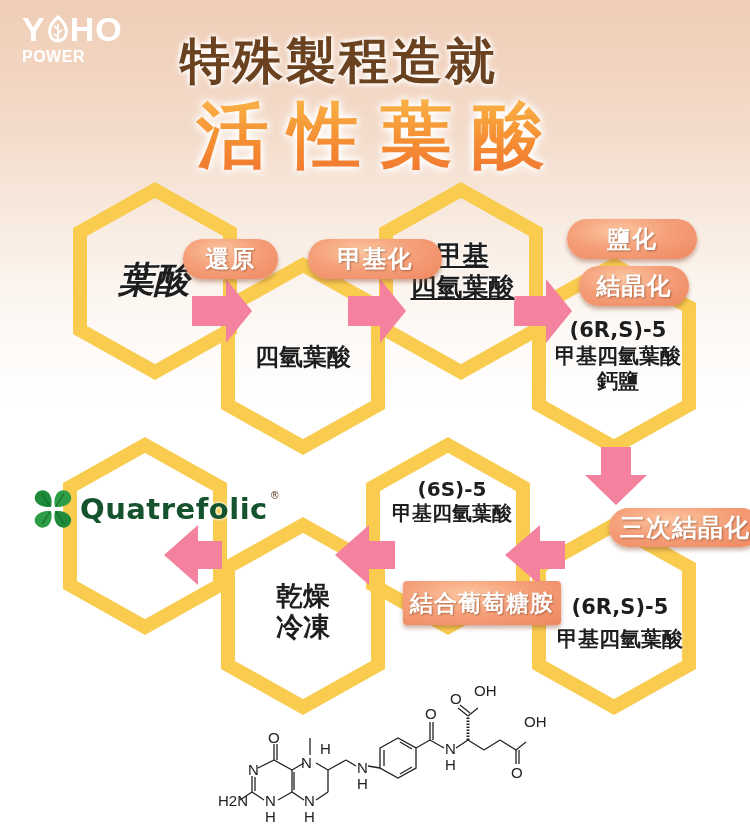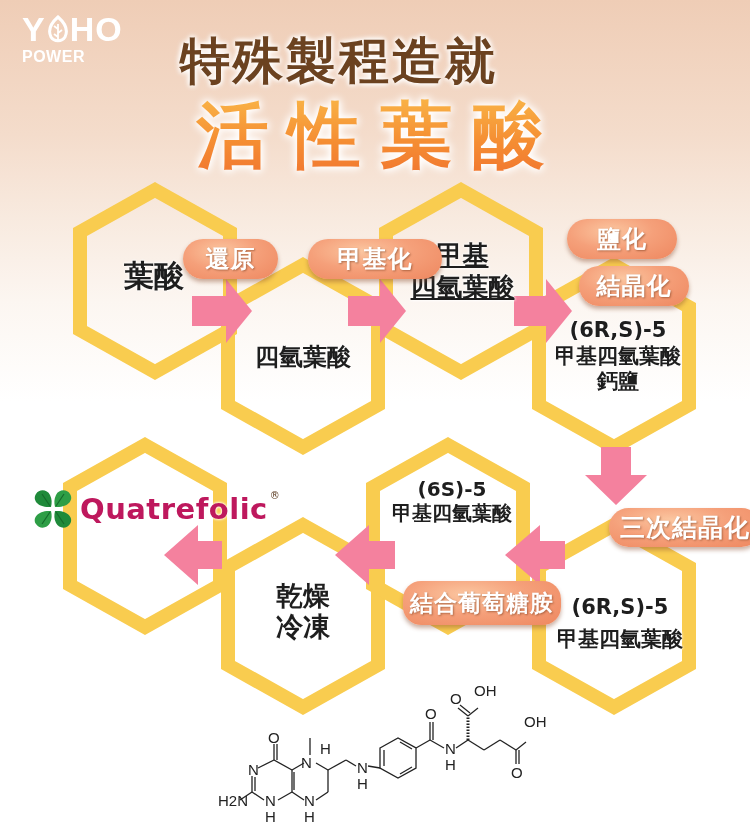--- a/index.html
+++ b/index.html
@@ -50,21 +50,21 @@
     color: #FFFFFF; font-weight: bold; font-size: 24px;
     display: flex; align-items: center; justify-content: center;
     text-shadow: 1px 1px 2px rgba(120, 60, 30, 0.55);
     letter-spacing: 1px;
   }
   .qf {
     position: absolute; left: 30px; top: 486px; display: flex; align-items: center;
   }
   .qf .word {
     font-family: "DejaVu Sans", sans-serif; font-weight: bold; font-size: 29px;
-    color: #be185d; letter-spacing: 0.5px; margin-left: 4px;
+    color: #14532d; letter-spacing: 0.5px; margin-left: 4px;
     text-shadow: 0 0 3px #fff, 0 0 3px #fff;
   }
   .qf .reg { font-size: 10px; color: #5a3a20; align-self: flex-start; margin-top: 4px; margin-left: 2px; }
   .chem-text { font-family: "Liberation Sans", sans-serif; font-size: 15px; fill: #222; }
 </style>
 </head>
 <body>
 
 <div class="logo">
   <div class="brand">
@@ -172,21 +172,21 @@
     <text class="chem-text" x="425" y="719">O</text>
     <text class="chem-text" x="445" y="754">N</text>
     <text class="chem-text" x="445" y="770">H</text>
     <text class="chem-text" x="450" y="704">O</text>
     <text class="chem-text" x="474" y="696">OH</text>
     <text class="chem-text" x="524" y="727">OH</text>
     <text class="chem-text" x="511" y="778">O</text>
   </g>
 </svg>
 
-<div class="label" style="left:104px; top:258px; width:100px; font-size:30px;">葉酸</div>
+<div class="label" style="left:104px; top:258px; width:100px; font-size:36px;font-style:italic;">葉酸</div>
 <div class="label" style="left:238px; top:343px; width:130px; font-size:24px;">
   <span>四氫葉酸</span>
 </div>
 <div class="label" style="left:405px; top:240px; width:115px; font-size:26px;text-decoration:underline;">
   <div>甲基</div>
   <div>四氫葉酸</div>
 </div>
 <div class="label" style="left:543px; top:318px; width:150px; font-size:21px;">
   <div>(6R,S)-5</div>
   <div>甲基四氫葉酸</div>
@@ -200,24 +200,24 @@
   <div>乾燥</div>
   <div>冷凍</div>
 </div>
 <div class="label" style="left:540px; top:592px; width:160px; font-size:21px; line-height:1.5;">
   <div>(6R,S)-5</div>
   <div>甲基四氫葉酸</div>
 </div>
 
 <div class="pill" style="left:183px; top:239px; width:95px;">還原</div>
 <div class="pill" style="left:308px; top:239px; width:134px;font-family:Liberation Mono, monospace;">甲基化</div>
-<div class="pill" style="left:567px; top:219px; width:110px;">鹽化</div>
+<div class="pill" style="left:567px; top:219px; width:130px;">鹽化</div>
 <div class="pill" style="left:579px; top:266px; width:110px;">結晶化</div>
 <div class="pill" style="left:565px; top:508px; width:152px; height:39px; border-radius:22px; font-size:25px;margin-left:44px;">三次結晶化</div>
-<div class="pill" style="left:403px; top:581px; width:158px; height:44px; border-radius:18px; font-size:23px;">結合葡萄糖胺</div>
+<div class="pill" style="left:403px; top:581px; width:158px; height:44px; border-radius:4px; font-size:23px;">結合葡萄糖胺</div>
 
 <div class="qf">
   <svg width="46" height="46" viewBox="0 0 46 46">
     <g>
       <path d="M21 21 C 8 22, 2 14, 6 8 C 9 3, 17 3, 20 9 C 22 13, 22 17, 21 21 Z" fill="#1F8A3A"></path>
       <path d="M25 21 C 38 22, 44 14, 40 8 C 37 3, 29 3, 26 9 C 24 13, 24 17, 25 21 Z" fill="#2E9E46"></path>
       <path d="M21 25 C 8 24, 2 32, 6 38 C 9 43, 17 43, 20 37 C 22 33, 22 29, 21 25 Z" fill="#2E9E46"></path>
       <path d="M25 25 C 38 24, 44 32, 40 38 C 37 43, 29 43, 26 37 C 24 33, 24 29, 25 25 Z" fill="#1F8A3A"></path>
       <path d="M12 8 L20 20 M34 8 L26 20 M12 38 L20 26 M34 38 L26 26" stroke="#156B2B" stroke-width="1.2"></path>
     </g>

